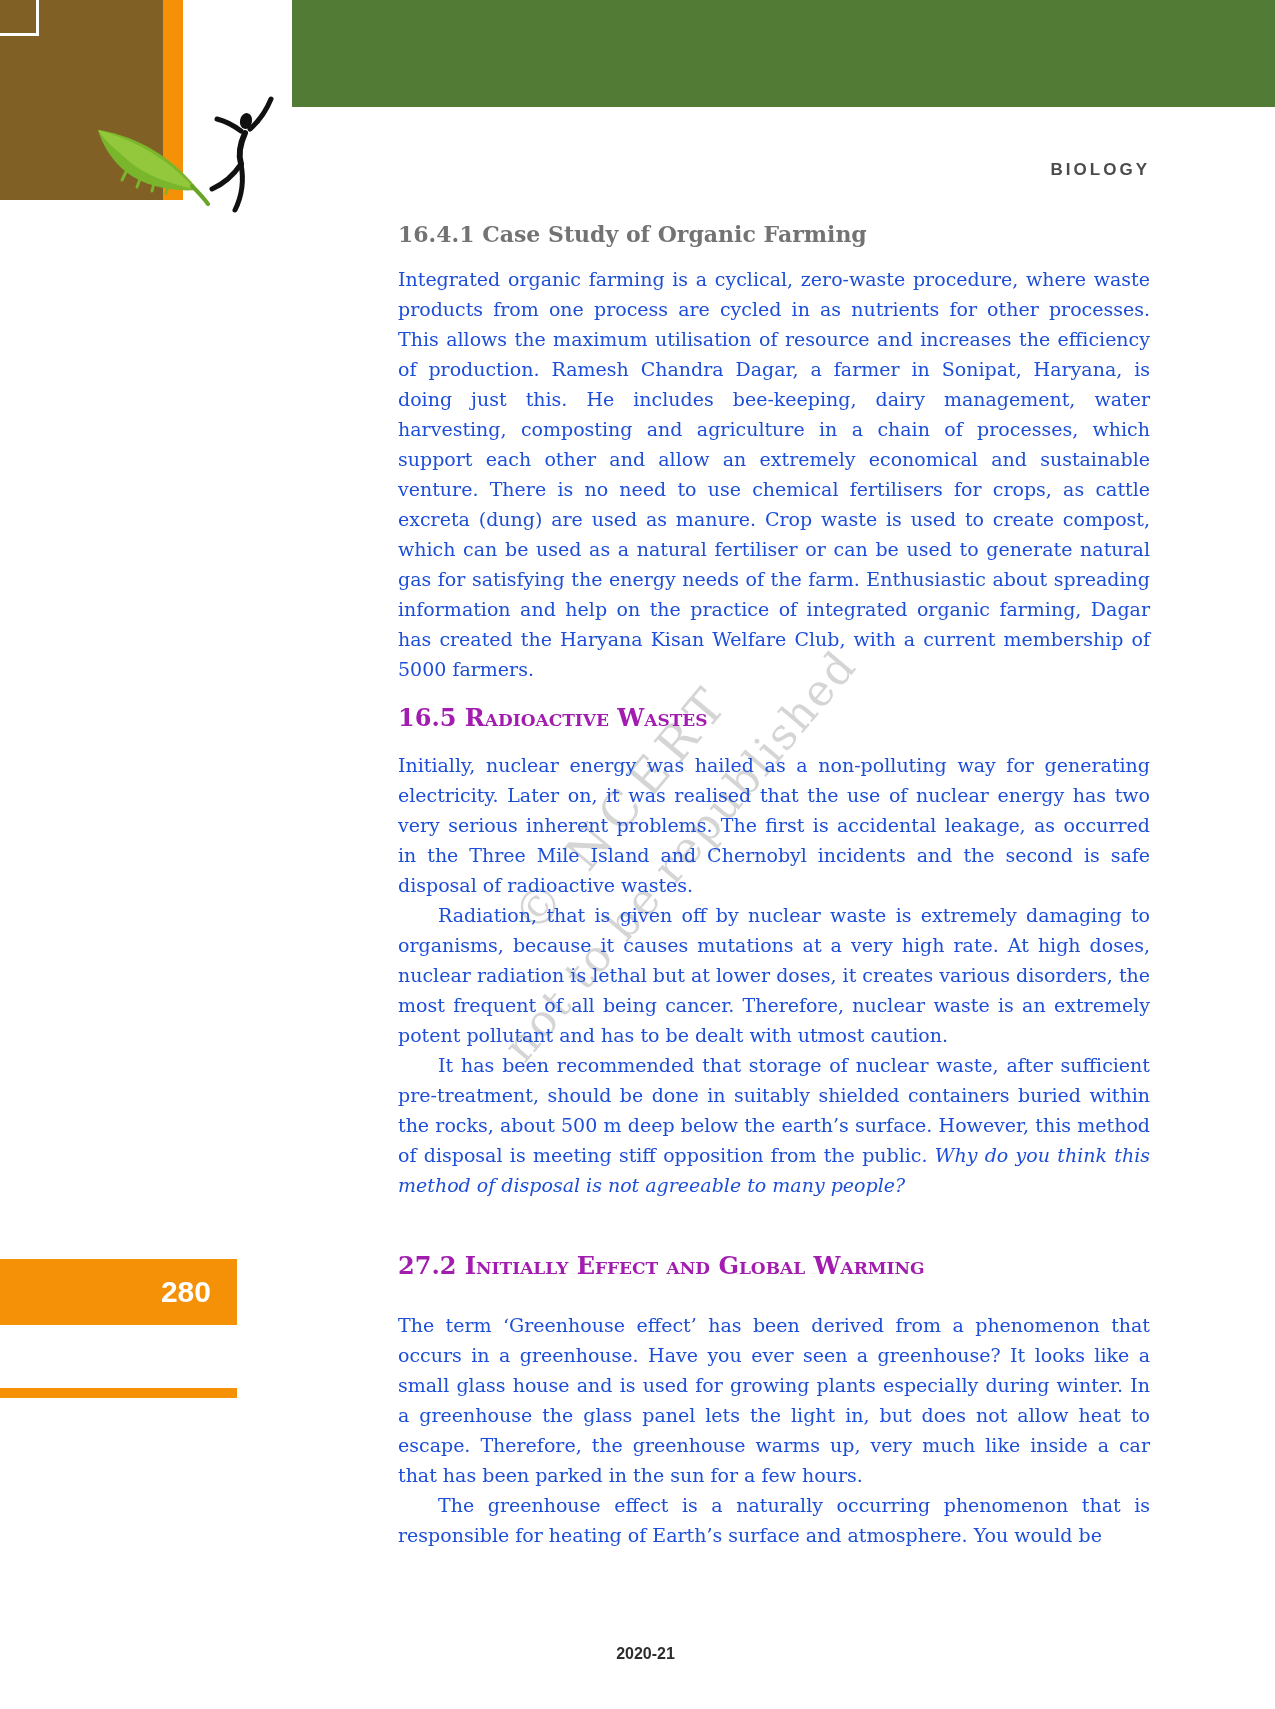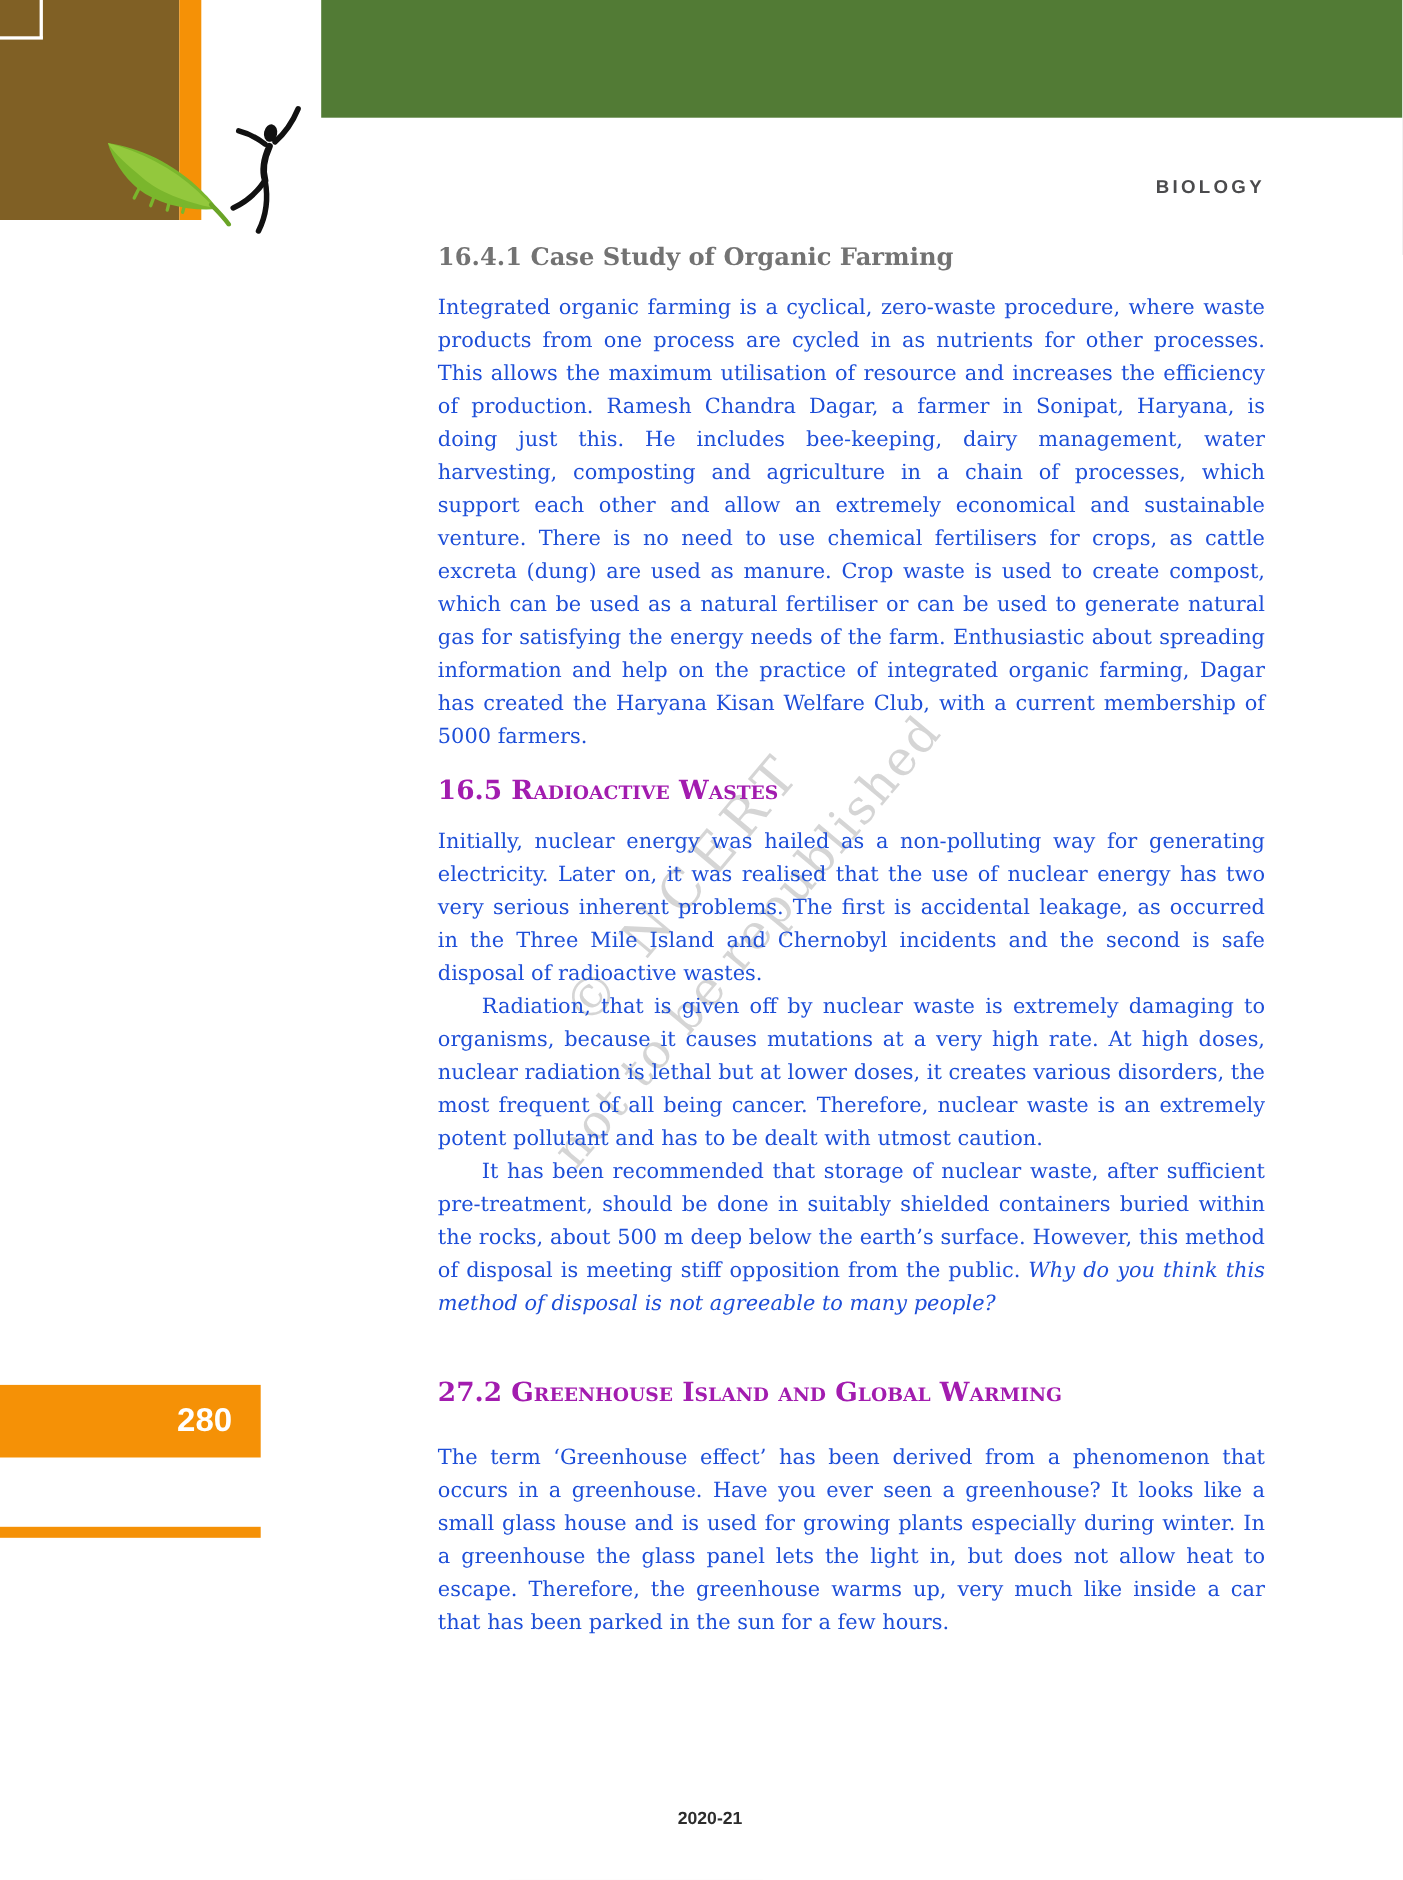--- a/index.html
+++ b/index.html
@@ -99,22 +99,23 @@
   <div class="column">
 
     <h3 class="sub-heading">16.4.1 Case Study of Organic Farming</h3>
     <p class="first">Integrated organic farming is a cyclical, zero-waste procedure, where waste products from one process are cycled in as nutrients for other processes. This allows the maximum utilisation of resource and increases the efficiency of production. Ramesh Chandra Dagar, a farmer in Sonipat, Haryana, is doing just this. He includes bee-keeping, dairy management, water harvesting, composting and agriculture in a chain of processes, which support each other and allow an extremely economical and sustainable venture. There is no need to use chemical fertilisers for crops, as cattle excreta (dung) are used as manure. Crop waste is used to create compost, which can be used as a natural fertiliser or can be used to generate natural gas for satisfying the energy needs of the farm. Enthusiastic about spreading information and help on the practice of integrated organic farming, Dagar has created the Haryana Kisan Welfare Club, with a current membership of 5000 farmers.</p>
 
     <h2 class="sec-heading"><span class="sec-num">16.5</span> <span class="sec-title">Radioactive Wastes</span></h2>
     <p>Initially, nuclear energy was hailed as a non-polluting way for generating electricity. Later on, it was realised that the use of nuclear energy has two very serious inherent problems. The first is accidental leakage, as occurred in the Three Mile Island and Chernobyl incidents and the second is safe disposal of radioactive wastes.</p>
     <p class="indent">Radiation, that is given off by nuclear waste is extremely damaging to organisms, because it causes mutations at a very high rate. At high doses, nuclear radiation is lethal but at lower doses, it creates various disorders, the most frequent of all being cancer. Therefore, nuclear waste is an extremely potent pollutant and has to be dealt with utmost caution.</p>
     <p class="indent"><span>It has been recommended that storage of nuclear waste, after sufficient pre-treatment, should be done in suitably shielded containers buried within the rocks, about 500 m deep below the earth’s surface. However, this method of disposal is meeting stiff opposition from the public. </span><span class="q-italic">Why do you think this method of disposal is not agreeable to many people?</span></p>
 
-    <h2 class="sec-heading spaced"><span class="sec-num">27.2</span> <span class="sec-title">Greenhouse Island and Global Warming</span></h2>
+    <h2 class="sec-heading spaced"><span class="sec-num">27.2</span> <span class="sec-title">Initially Effect and Global Warming</span></h2>
     <p>The term ‘Greenhouse effect’ has been derived from a phenomenon that occurs in a greenhouse. Have you ever seen a greenhouse? It looks like a small glass house and is used for growing plants especially during winter. In a greenhouse the glass panel lets the light in, but does not allow heat to escape. Therefore, the greenhouse warms up, very much like inside a car that has been parked in the sun for a few hours.</p>
+    <p class="indent">The greenhouse effect is a naturally occurring phenomenon that is responsible for heating of Earth’s surface and atmosphere. You would be</p>
 
   </div>
 
   <div class="pagenum-box">
     <span class="num">280</span>
   </div>
   <div class="pagenum-strip"></div>
 
   <div class="footer-year">2020-21</div>
 

